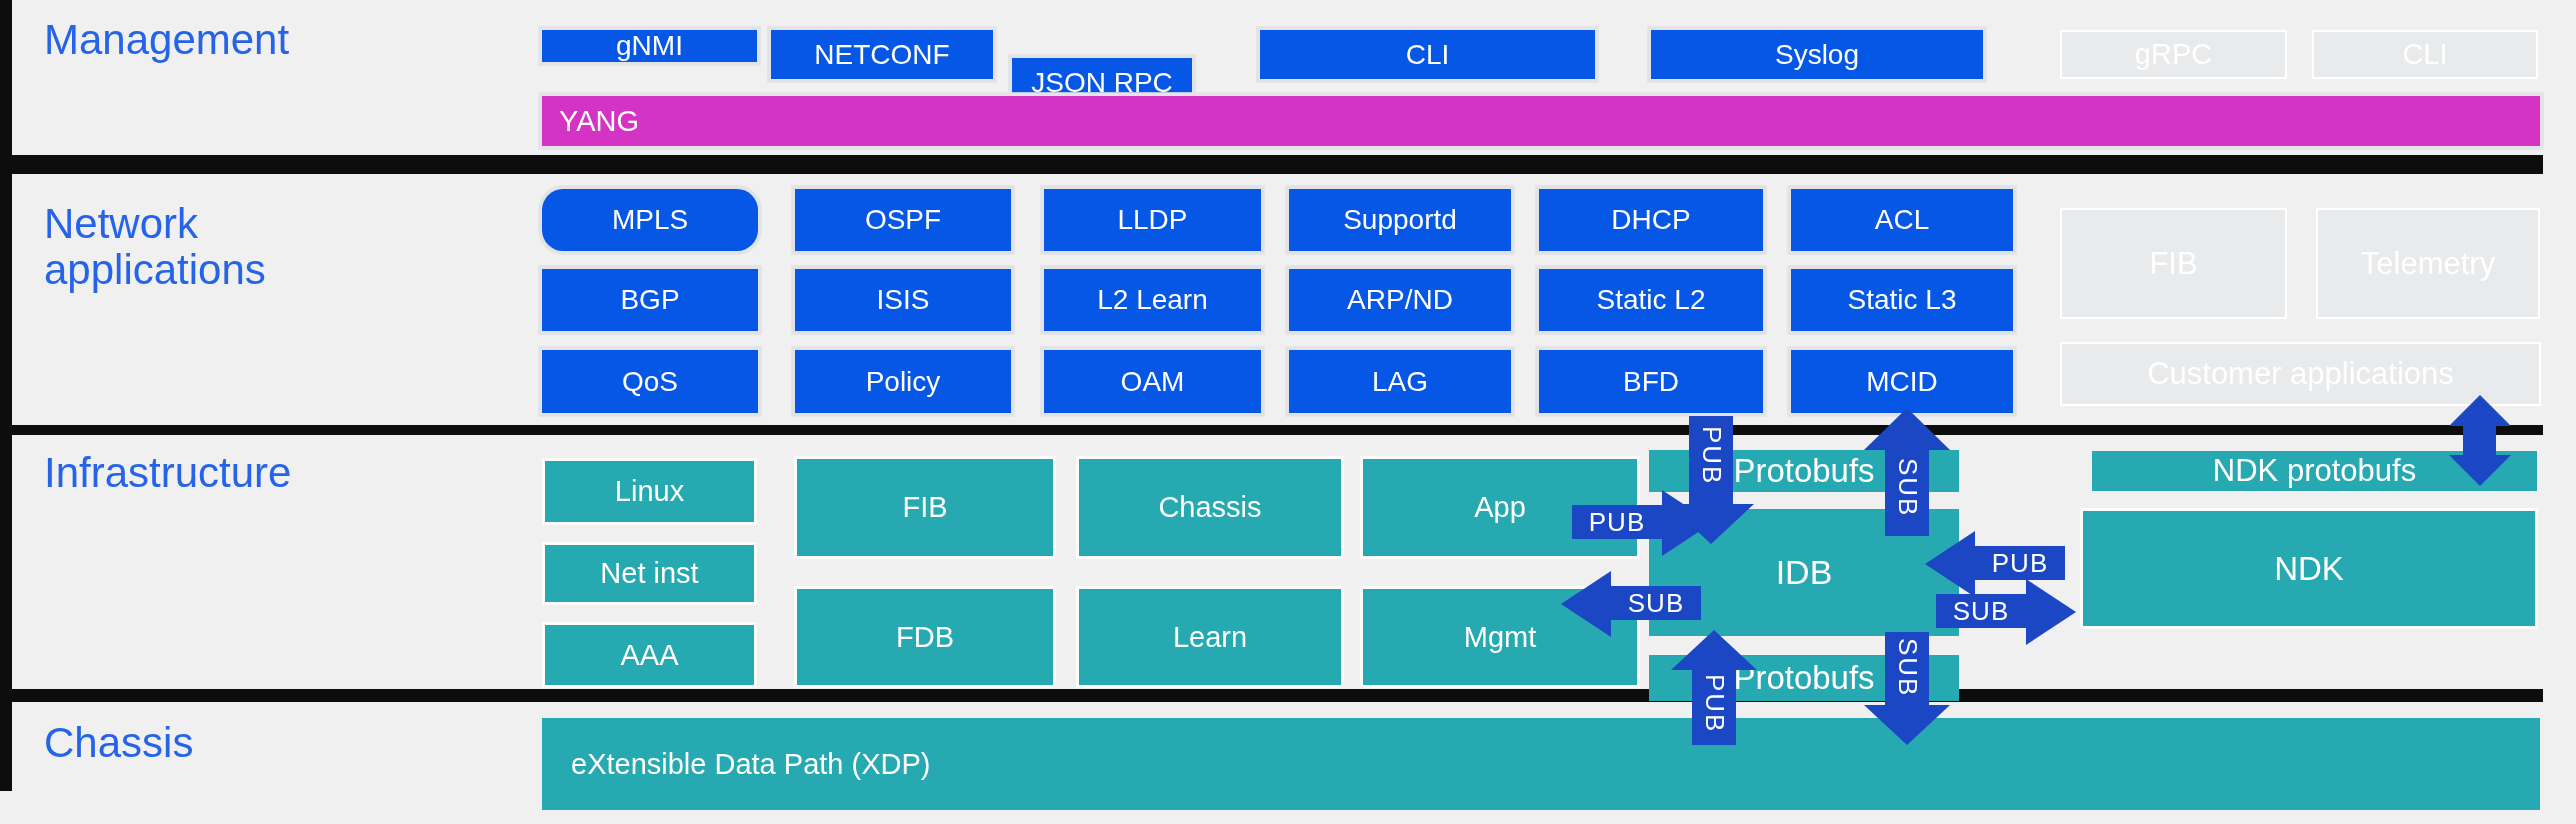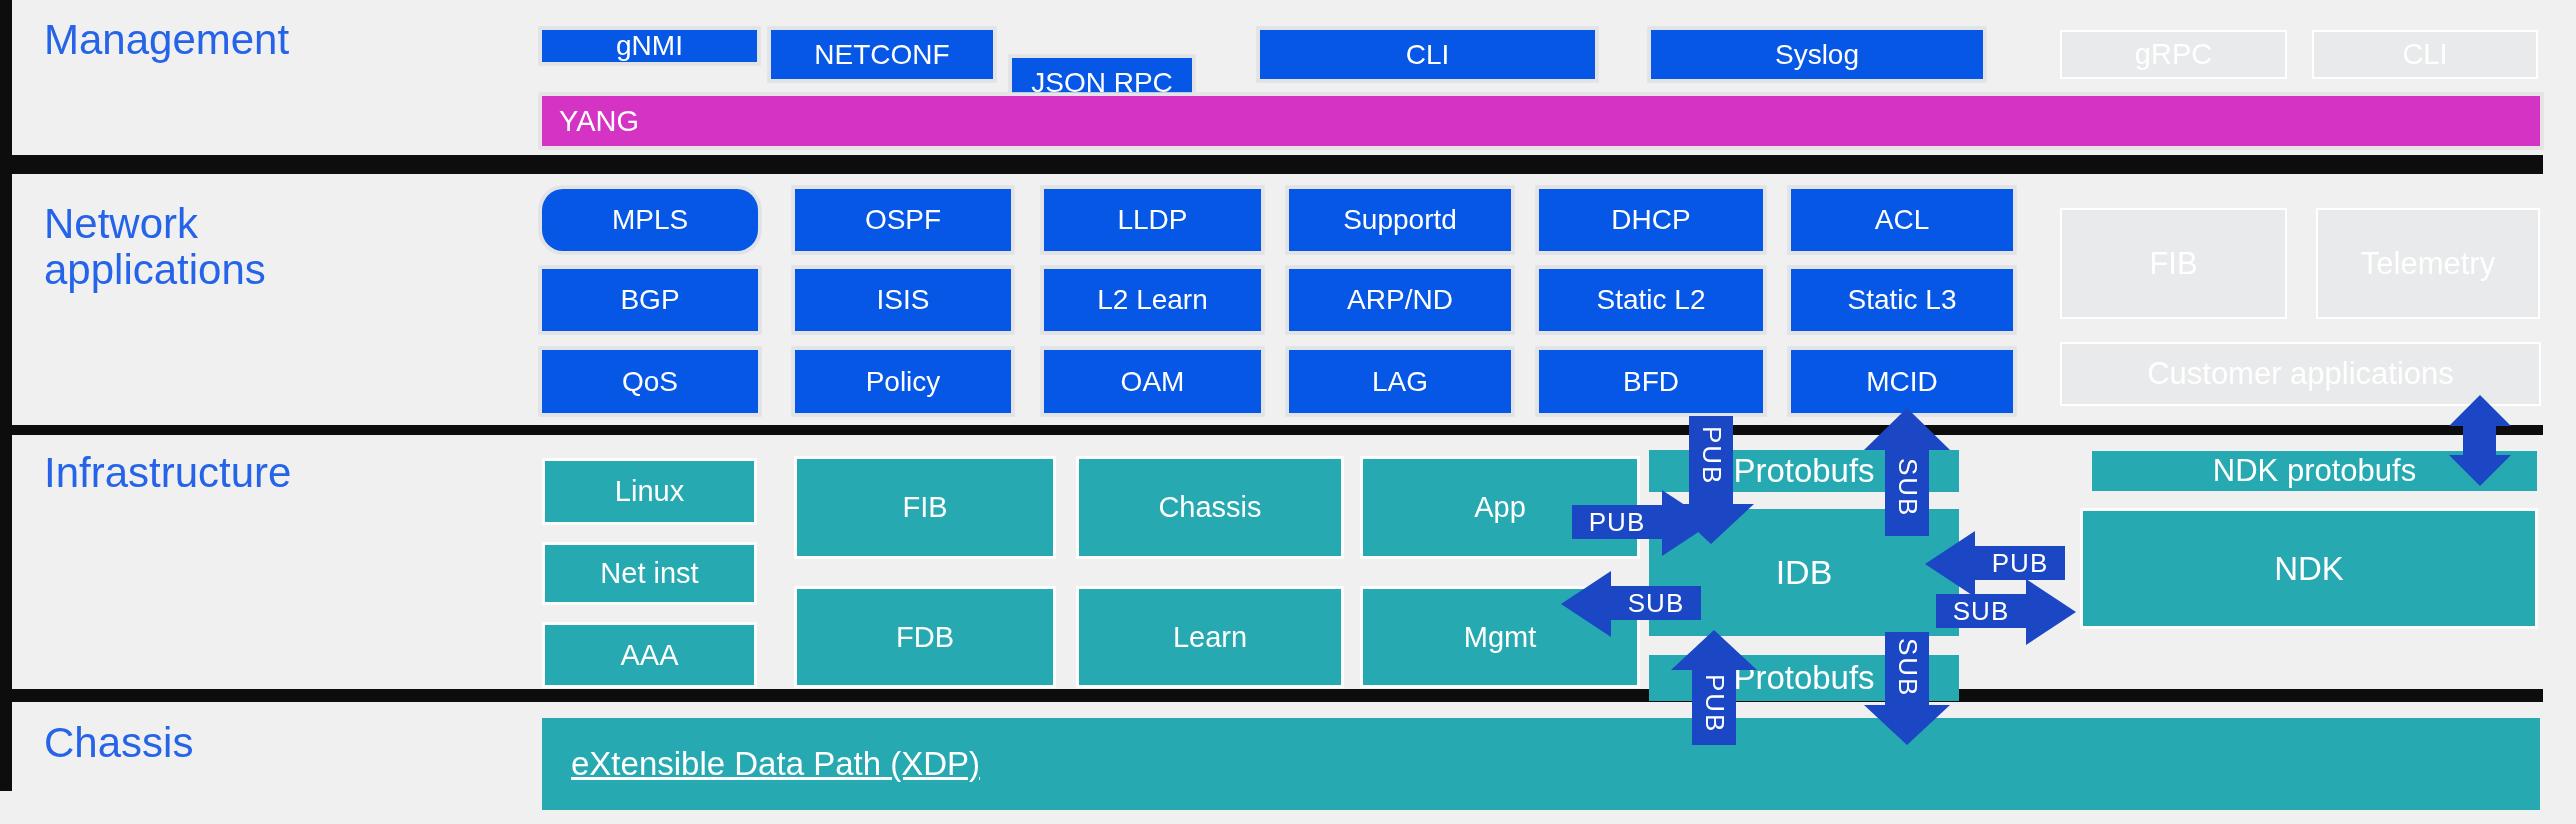--- a/index.html
+++ b/index.html
@@ -94,21 +94,21 @@
   <div class="box teal bordered" style="left:1360px;top:586px;width:280px;height:102px;">Mgmt</div>
 
   <div class="bar" style="left:1649px;top:450px;width:310px;height:42px;">Protobufs</div>
   <div class="box teal" style="left:1649px;top:509px;width:310px;height:127px;font-size:34px;">IDB</div>
   <div class="bar" style="left:1649px;top:655px;width:310px;height:46px;">Protobufs</div>
 
   <div class="bar" style="left:2092px;top:451px;width:445px;height:40px;font-size:31px;">NDK protobufs</div>
   <div class="box teal bordered" style="left:2080px;top:508px;width:458px;height:121px;font-size:33px;">NDK</div>
 
   <div class="band-label" style="left:44px;top:720px;">Chassis</div>
-  <div class="box teal" style="left:542px;top:718px;width:1998px;height:92px;justify-content:flex-start;padding-left:29px;font-size:33px;text-decoration:underline;">eXtensible Data Path (XDP)</div>
+  <div class="box teal" style="left:542px;top:718px;width:1998px;height:92px;justify-content:flex-start;padding-left:29px;font-size:29px;">eXtensible Data Path (XDP)</div>
 
   <div class="arrow" style="left:1668px;top:416px;width:86px;height:128px;">
     <div class="shaft" style="left:21px;top:0;width:44px;height:88px;"></div>
     <div class="tri" style="left:0;top:88px;border-left:43px solid transparent;border-right:43px solid transparent;border-top:40px solid #1b46c4;"></div>
     <div class="alabel vlabel" style="top:9.6px;">PUB</div>
   </div>
 
   <div class="arrow" style="left:1864px;top:408px;width:86px;height:128px;">
     <div class="tri" style="left:0;top:0;border-left:43px solid transparent;border-right:43px solid transparent;border-bottom:42px solid #1b46c4;"></div>
     <div class="shaft" style="left:21px;top:42px;width:44px;height:86px;"></div>

